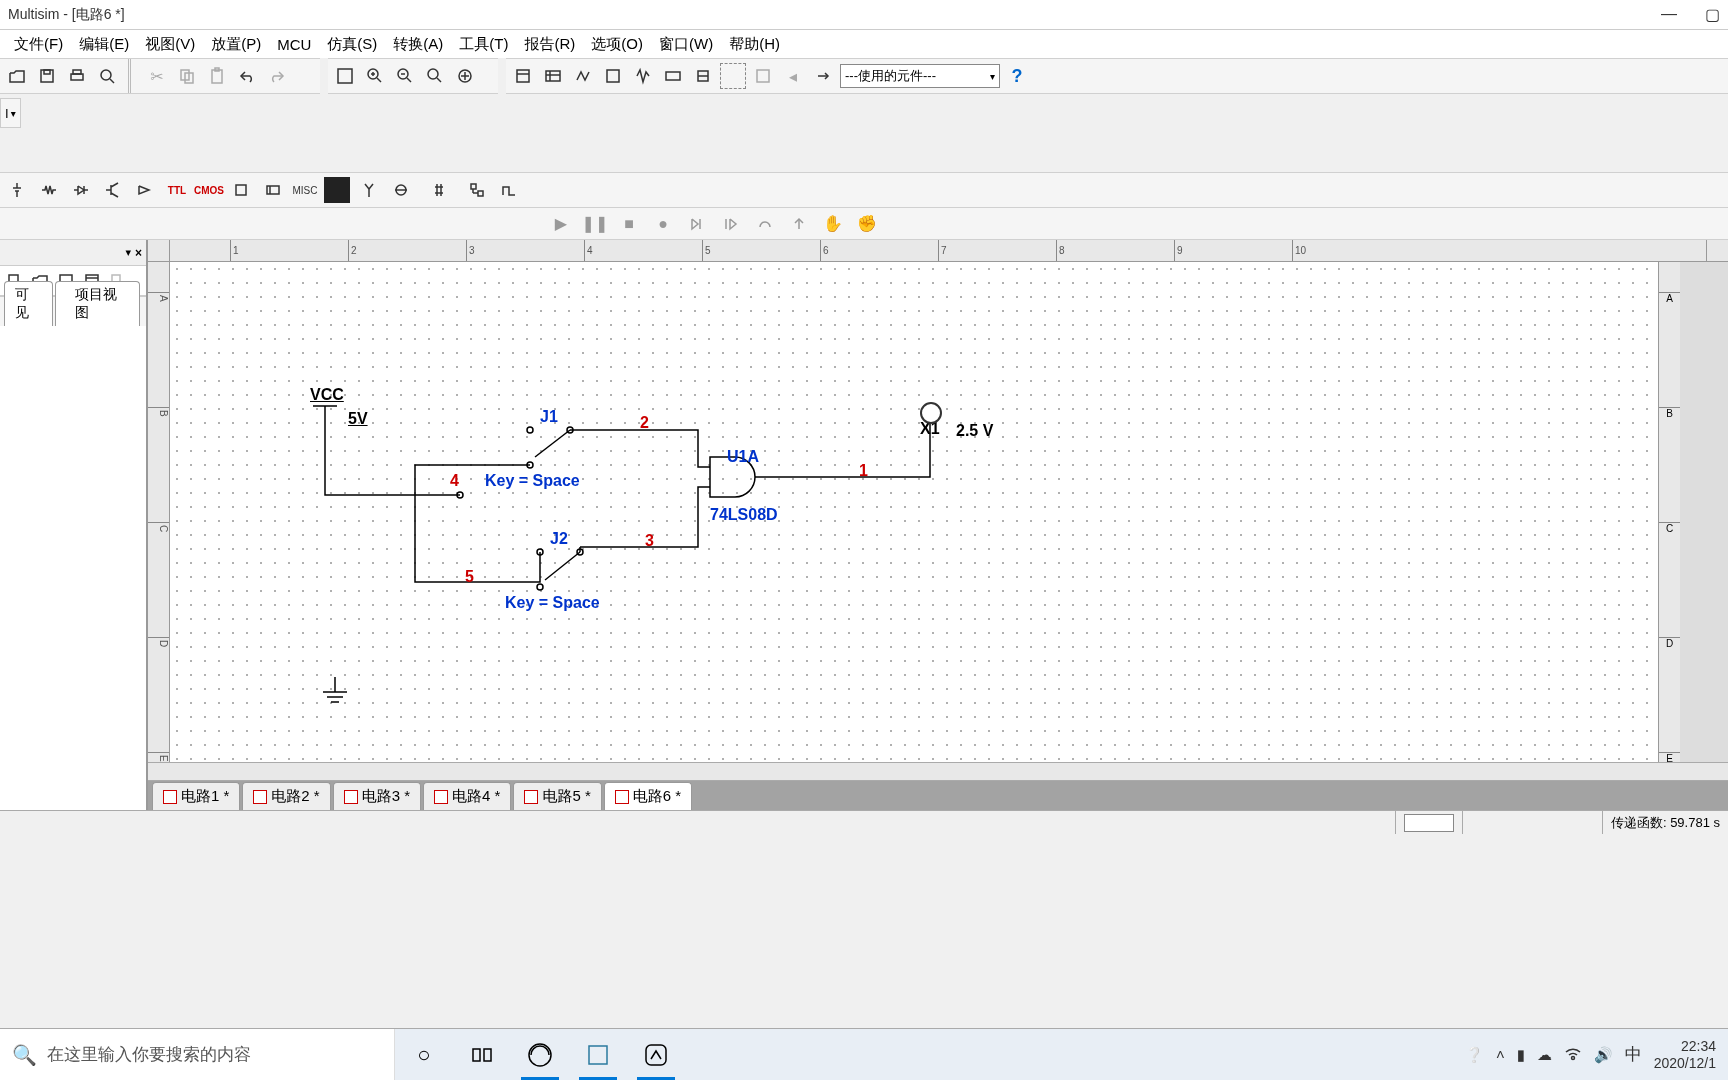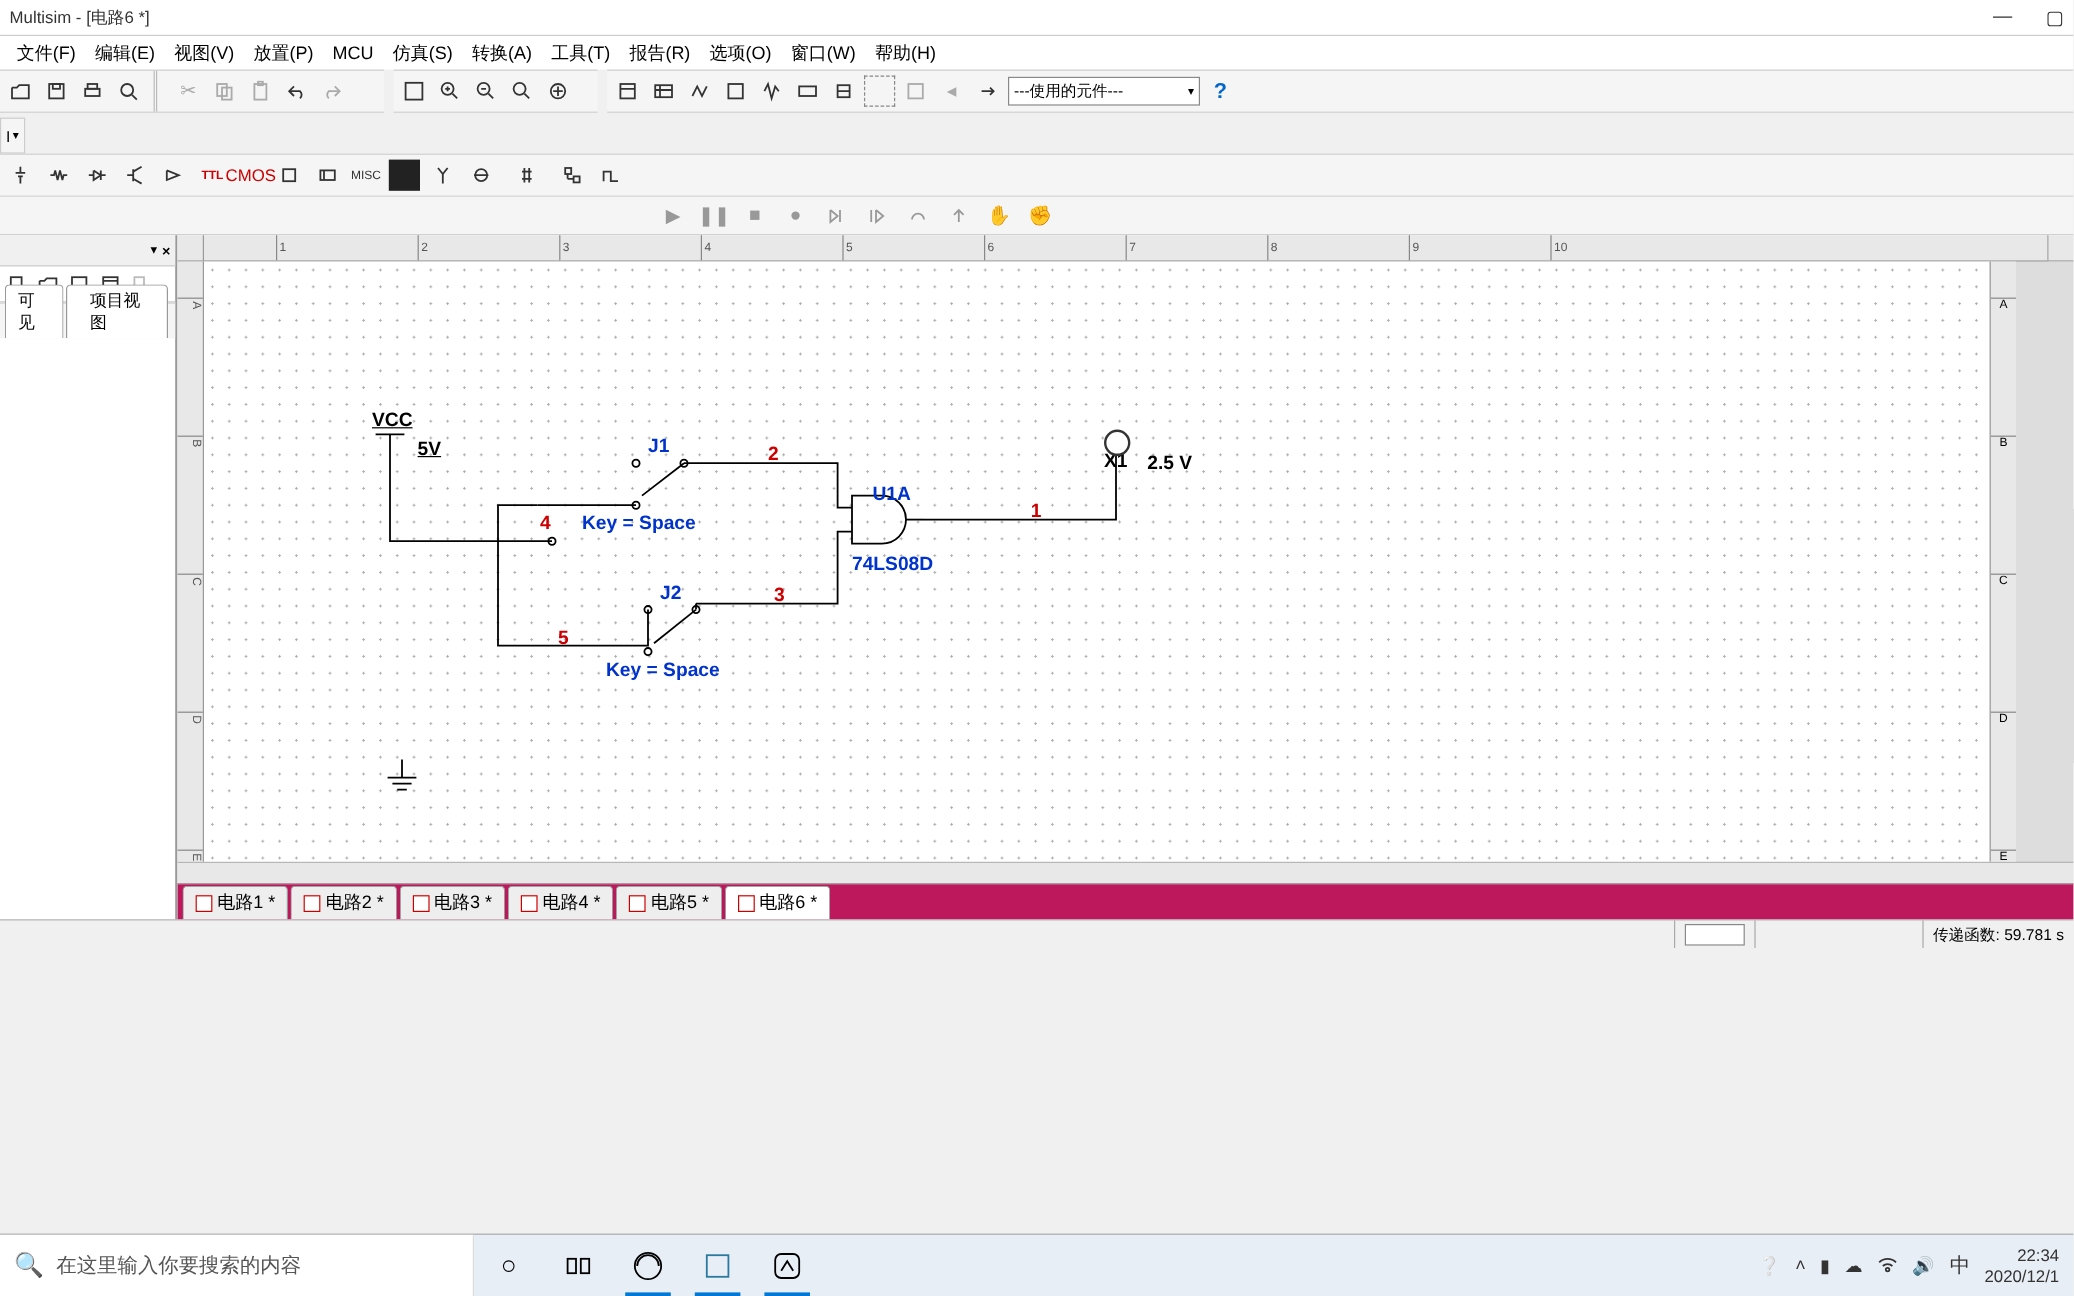--- a/index.html
+++ b/index.html
@@ -18,21 +18,21 @@
 .toolrow .sep { width:8px; height:100%; border-left:3px double #bbb; margin:0 4px; }
 .tbtn { width:26px; height:26px; display:flex; align-items:center; justify-content:center; border:1px solid transparent; color:#333; }
 .tbtn svg { width:18px; height:18px; }
 .combo { background:#fff; border:1px solid #888; height:24px; display:flex; align-items:center; padding:0 4px; font-size:13px; min-width:160px; }
 .combo .caret { margin-left:auto; font-size:10px; }
 
 
 .tinytool { height:30px; background:#f5f5f5; border:1px solid #ccc; display:inline-flex; align-items:center; padding:0 4px; margin:4px 0 0 0; }
 
 
-.comprow { height:36px; background:#f5f5f5; border-top:1px solid #d0d0d0; border-bottom:1px solid #d0d0d0; display:flex; align-items:center; padding:0 4px; gap:6px; }
+.comprow { height:36px; background:#f5f5f5; border-top:1px solid #d0d0d0; border-bottom:1px solid #d0d0d0; display:flex; align-items:center; padding:0 4px; gap:6px;margin-top:44px; }
 .comprow .tbtn { width:26px; height:26px; font-size:14px; }
 
 
 .simrow { height:32px; background:#f5f5f5; border-bottom:1px solid #d0d0d0; display:flex; align-items:center; padding-left:540px; gap:8px; }
 
 
 .bodysplit { display:flex; height:570px; }
 .leftpanel { width:148px; background:#fff; border-right:2px solid #999; display:flex; flex-direction:column; }
 .leftpanel .header { height:26px; background:#f0f0f0; border-bottom:1px solid #ccc; display:flex; align-items:center; padding:0 4px; }
 .leftpanel .header .pin { margin-left:auto; font-size:11px; }
@@ -65,21 +65,21 @@
 .lbl.blue { color:#0033cc; }
 .lbl.black { color:#000; }
 
 
 .probe { position:absolute; width:22px; height:22px; border:2px solid #333; border-radius:50%; background:#fff; }
 
 
 .hscroll { height:18px; background:#e8e8e8; border-top:1px solid #aaa; }
 
 
-.doctabs { height:30px; display:flex; align-items:flex-end; padding:0 4px; background:#be185d; border-top:1px solid #aaa;text-align:right; }
+.doctabs { height:30px; display:flex; align-items:flex-end; padding:0 4px; background:#a3a3a3; border-top:1px solid #aaa;text-align:right; }
 .doctabs .dtab { display:flex; align-items:center; gap:4px; padding:4px 10px; border:1px solid #999; border-bottom:none; margin-right:2px; background:#eee; font-size:15px; border-radius:4px 4px 0 0; }
 .doctabs .dtab .dicon { width:14px; height:14px; background:#fff; border:1px solid #c00; display:inline-block; }
 .doctabs .dtab.active { background:#fff; }
 
 
 .statusbar { height:24px; background:#f0f0f0; border-top:1px solid #aaa; display:flex; align-items:center; font-size:13px; }
 .statusbar .cell { border-left:1px solid #aaa; padding:0 8px; height:100%; display:flex; align-items:center; }
 .statusbar .spacer { flex:1; }
 .statusbar .combo2 { border:1px solid #888; width:50px; height:18px; background:#fff; }
 
@@ -307,21 +307,21 @@
         <line x1="7" y1="6" x2="14" y2="2"></line>
         <line x1="7" y1="12" x2="14" y2="16"></line>
       </svg>
     </span>
   <span class="tbtn">
       <svg viewBox="0 0 18 18">
         <polyline points="3,5 3,13 13,9 3,5"></polyline>
       </svg>
     </span>
   <span class="tbtn" style="font-size:10px; font-weight:bold; color:#c00;">TTL</span>
-  <span class="tbtn" style="font-size:14px; font-weight:normal; color:#c00;">CMOS</span>
+  <span class="tbtn" style="font-size:10px; font-weight:bold; color:#c00;">CMOS</span>
   <span class="tbtn">
       <svg viewBox="0 0 18 18">
         <rect x="4" y="4" width="10" height="10"></rect>
       </svg>
     </span>
   <span class="tbtn">
       <svg viewBox="0 0 18 18">
         <rect x="3" y="5" width="12" height="8"></rect>
         <line x1="6" y1="5" x2="6" y2="13"></line>
       </svg>

